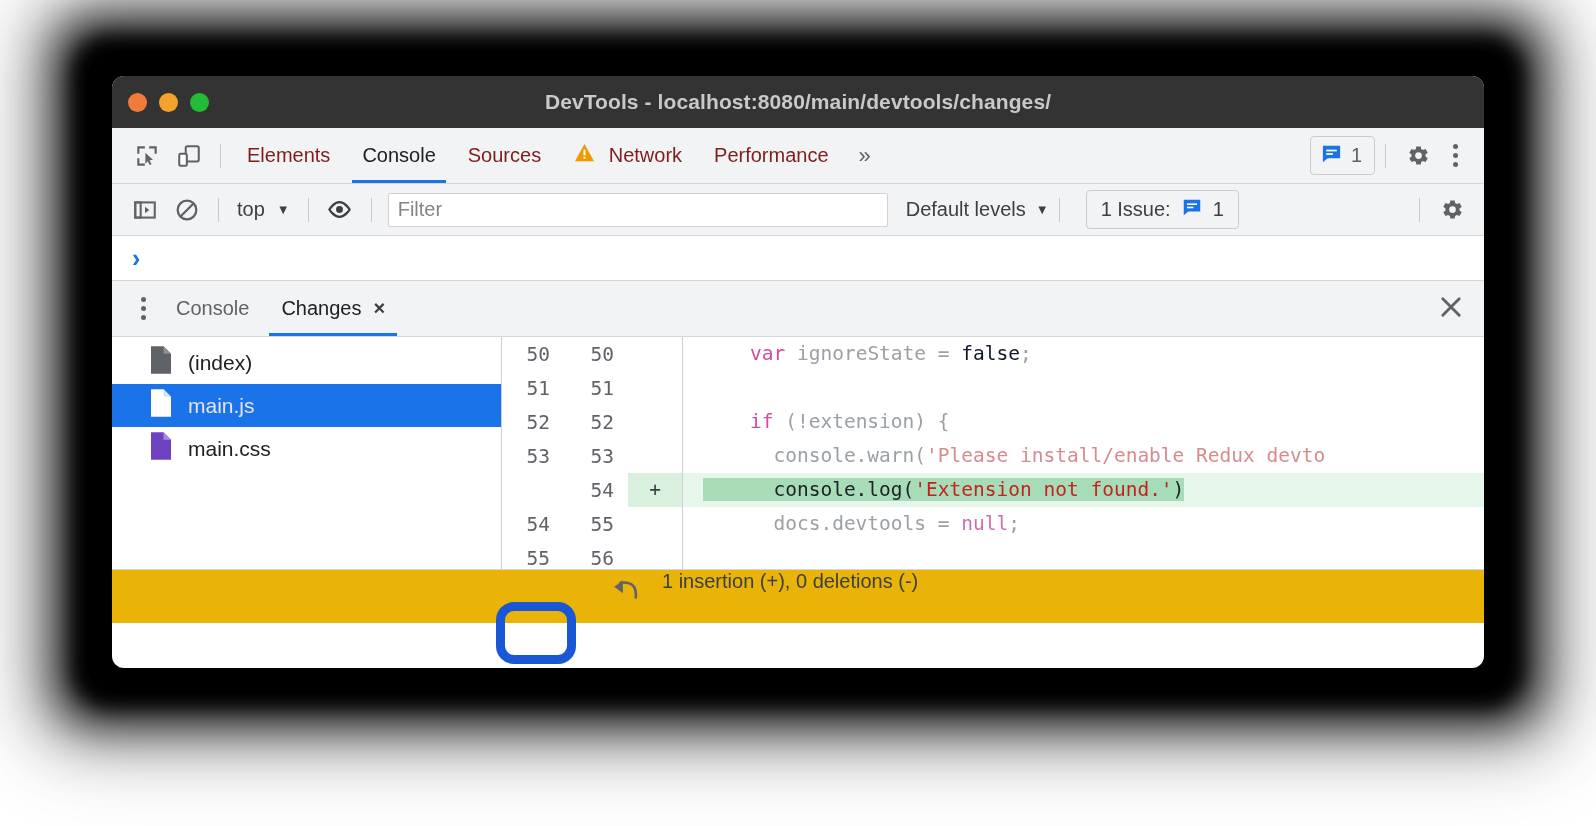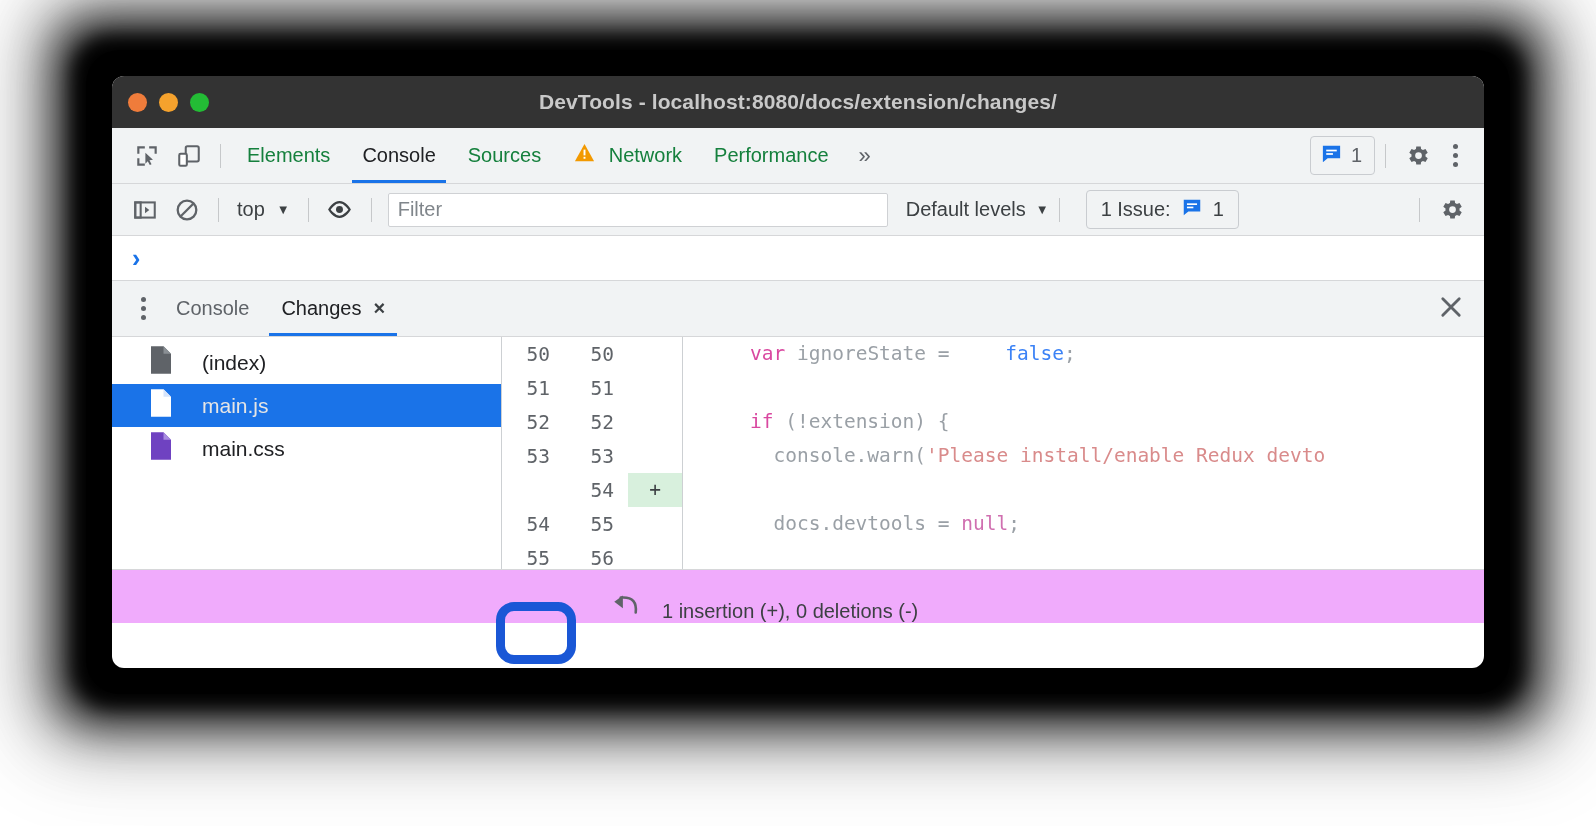--- a/index.html
+++ b/index.html
@@ -76,21 +76,21 @@
     box-sizing: border-box;
   }
   .icon-btn {
     width: 42px; height: 42px;
     display: flex; align-items: center; justify-content: center;
     border-radius: 3px;
   }
   .vsep { width: 1px; height: 24px; background: #c6c8ca; margin: 0 10px; }
   .tab {
     font-size: 20px;
-    color: #15803d;
+    color: #7f1d1d;
     padding: 0 16px;
     height: 55px;
     line-height: 55px;
     position: relative;
     white-space: nowrap;
   }
   .tab.active { color: #202124; }
   .tab.active::after {
     content: "";
     position: absolute;
@@ -211,21 +211,21 @@
   .changes-body { flex: 1; display: flex; min-height: 0; background: #ffffff; }
   .file-list {
     width: 390px;
     background: #ffffff;
     border-right: 1px solid #cdd0d3;
     padding-top: 4px;
     box-sizing: border-box;
     flex: 0 0 390px;
   }
   .file-row {
-    display: flex; align-items: center; gap: 28px;
+    display: flex; align-items: center; gap: 14px;
     height: 43px;
     padding-left: 36px;
     font-size: 21px;
     color: #202124;
   }
   .file-row.selected { background: #1a73e8; color: #e5e5e5; }
 
   .diff-area {
     flex: 1;
     background: #ffffff;
@@ -272,30 +272,30 @@
   }
   .diff-line.added .marker { background: #d8f0dd; }
   .diff-line.added .code { background: #e6f6ea; }
   .diff-line.added .code .hl { background: #a6ddb8; }
   .diff-line.added .code { color: #202124; }
 
   .kw { color: #d948a0; }
   .plain { color: #9aa0a6; }
   .str { color: #d98b8b; }
   .str-dark { color: #c5221f; }
-  .bool { color: #3b82f6; margin-left: 44px; }
+  .bool { color: #0f172a; }
   .null { color: #d06fb0; }
 
   
   .statusbar {
     height: 54px;
-    background: #f0abfc;
+    background: #eab308;
     border-top: 1px solid #d6d7d9;
     display: flex;
-    align-items: flex-end;
+    align-items: flex-start;
     padding-left: 490px;
     box-sizing: border-box;
     position: relative;
   }
   .revert-btn {
     width: 46px; height: 38px;
     display: flex; align-items: center; justify-content: center;
     margin-right: 14px;
   }
   .status-text { font-size: 20px; color: #3c4043; }
@@ -320,21 +320,21 @@
 <div class="canvas">
 
   <div class="window">
 
     <div class="titlebar">
       <div class="traffic">
         <span class="dot red"></span>
         <span class="dot yellow"></span>
         <span class="dot green"></span>
       </div>
-      <div class="win-title">DevTools - localhost:8080/docs/extension/changes/</div>
+      <div class="win-title">DevTools - localhost:8080/main/devtools/changes/</div>
     </div>
 
     <div class="tabstrip">
       <div class="icon-btn">
         <svg width="26" height="26" viewBox="0 0 24 24">
           <path d="M3 3h7v2H5v5H3V3z" fill="#5f6368"></path>
           <path d="M3 14v7h7v-2H5v-5H3z" fill="#5f6368"></path>
           <path d="M21 3h-7v2h5v5h2V3z" fill="#5f6368"></path>
           <path d="M10.5 9l7 6.5-3.2.4 1.9 3.6-1.6.9-1.9-3.6-2.2 2.4V9z" fill="#5f6368"></path>
         </svg>
@@ -545,20 +545,21 @@
             <span class="marker"></span>
             <span class="gutter-sep"></span>
             <span class="code"><span class="plain">      console.warn(</span><span class="str">'Please install/enable Redux devto</span></span>
           </div>
 
           <div class="diff-line added">
             <span class="ln a"></span>
             <span class="ln b">54</span>
             <span class="marker">+</span>
             <span class="gutter-sep"></span>
+            <span class="code"><span class="hl">      console.log(<span class="str-dark">'Extension not found.'</span>)</span></span>
           </div>
 
           <div class="diff-line">
             <span class="ln a">54</span>
             <span class="ln b">55</span>
             <span class="marker"></span>
             <span class="gutter-sep"></span>
             <span class="code"><span class="plain">      docs.devtools = </span><span class="null">null</span><span class="plain">;</span></span>
           </div>
 

